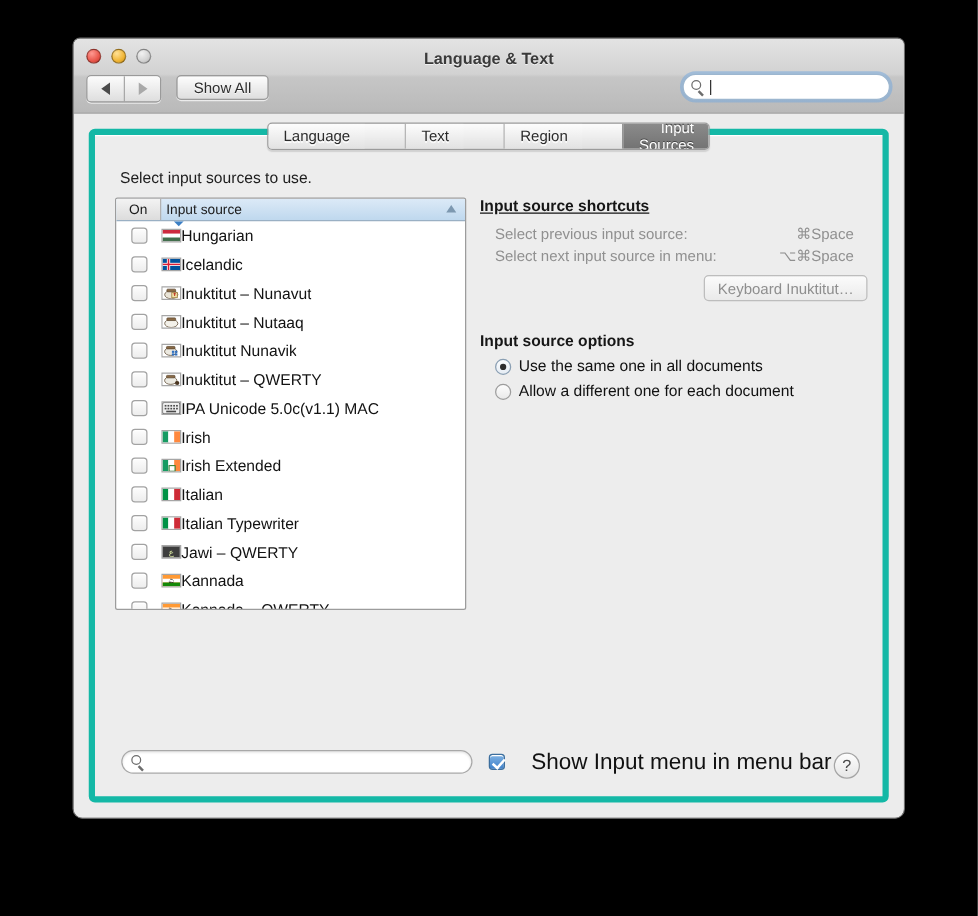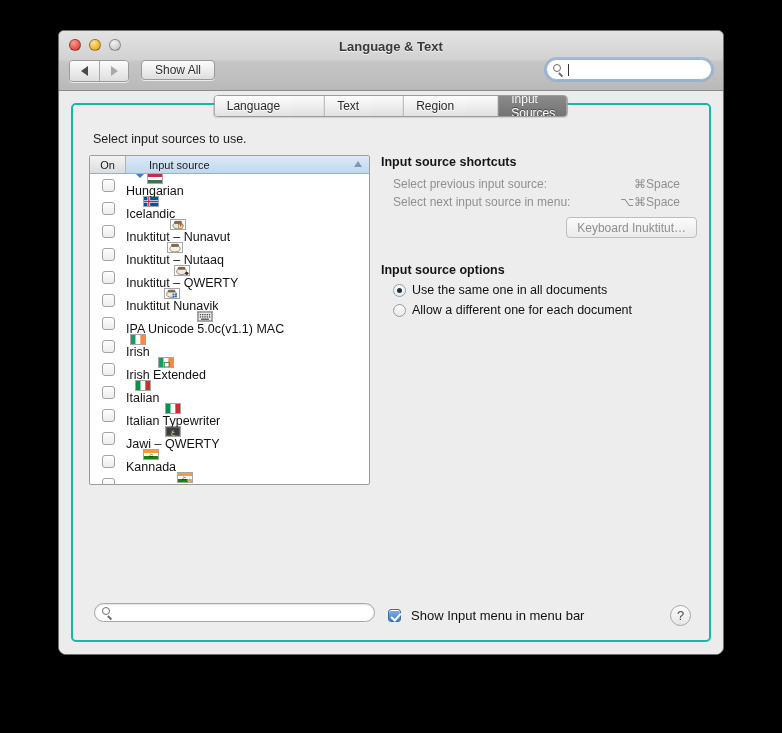--- a/index.html
+++ b/index.html
@@ -98,23 +98,24 @@
     width: 5px; height: 1.6px; background: #6d6d6d;
     transform: rotate(45deg); transform-origin: left center;
   }
 
   
   .body { position: relative; height: 563px; background: #ececec; padding: 12px; }
   .panel {
     position: relative;
     height: 100%;
     background: #ededed;
-    border: 2px solid #14b8a6;
+    border: 5px solid #14b8a6;
     border-radius: 5px;
     box-shadow: inset 0 1px 0 #fff;
+    text-align: right;
   }
 
   
   .tabs {
     position: absolute; left: 50%; top: -10px; transform: translateX(-50%);
     display: flex;
     height: 22px;
     border: 1px solid #9b9b9b;
     border-radius: 4px;
     overflow: hidden;
@@ -157,21 +158,21 @@
     font-size: 11px; color: #1b1b1b;
   }
   .th-on {
     width: 36px; flex: none;
     display: flex; align-items: center; justify-content: center;
     background: linear-gradient(to bottom, #f3f3f3, #dcdcdc);
     border-right: 1px solid #b2b2b2;
   }
   .th-src {
     flex: 1; display: flex; align-items: center;
-    padding-left: 23px; position: relative;
+    padding-left: 4px; position: relative;
   }
   .sort-arrow {
     position: absolute; right: 7px; top: 5px;
     width: 0; height: 0;
     border-left: 4px solid transparent; border-right: 4px solid transparent;
     border-bottom: 6px solid #7d98b0;
   }
   .rows { height: 311px; overflow: hidden; position: relative; }
   .blue-nub {
     position: absolute; left: 46px; top: 0;
@@ -187,28 +188,28 @@
   .cell-on {
     width: 36px; flex: none;
     display: flex; align-items: center; justify-content: center;
   }
   .cbox {
     width: 13px; height: 13px;
     border: 1px solid #a2a2a2; border-radius: 3px;
     background: linear-gradient(to bottom, #fdfdfd, #ededed);
     box-shadow: inset 0 1px 0 #fff;
   }
-  .cell-src { display: flex; align-items: center; gap: 0; overflow: hidden; white-space: nowrap; flex-direction: column; }
+  .cell-src { display: flex; align-items: center; gap: 0; overflow: hidden; white-space: nowrap; }
 
   
   .chip { width: 16px; height: 11px; flex: none; display: block; border: 1px solid rgba(0,0,0,.35); }
 
   
   .rsec-title { position: absolute; font-size: 12.5px; font-weight: bold; color: #161616; }
-  .shortcuts-title { left: 308px; top: 50px; }
+  .shortcuts-title { left: 308px; top: 50px; text-decoration: underline; }
   .options-title { left: 308px; top: 158px; }
 
   .sc-row {
     position: absolute; left: 320px; width: 287px;
     display: flex; justify-content: space-between;
     font-size: 12px; color: #909090;
   }
   .sc1 { top: 72px; gap: 39px; }
   .sc2 { top: 90px; }
 
@@ -244,22 +245,22 @@
     width: 281px; height: 19px;
     background: #fff;
     border: 1px solid #a8a8a8;
     border-radius: 10px;
     display: flex; align-items: center;
     padding: 0 7px;
     box-shadow: inset 0 1px 2px rgba(0,0,0,.12);
   }
   .show-menu {
     position: absolute; left: 315px; bottom: 17px;
-    display: flex; align-items: center; gap: 10px;
-    font-size: 13px; color: #111;
+    display: flex; align-items: center; gap: 21px;
+    font-size: 18px; color: #111;
   }
   .cbox.checked {
     background: linear-gradient(to bottom, #7fb2e3, #3f82cc);
     border-color: #3d6f9e;
     position: relative;
   }
   .cbox.checked::after {
     content: "";
     position: absolute; left: 4px; top: 0.5px;
     width: 4px; height: 8px;
@@ -392,44 +393,44 @@
                 <span>Inuktitut – Nutaaq</span>
               </div>
             </div>
             <div class="row">
               <div class="cell-on">
                 <span class="cbox"></span>
               </div>
               <div class="cell-src">
                 <span style="display: flex;">
                   <svg class="chip" viewBox="0 0 16 11" preserveAspectRatio="none">
-                    <ellipse cx="7.5" cy="6.6" rx="5.6" ry="3.8" fill="#eceae2" stroke="#6b5a45" stroke-width="0.8"></ellipse>
-                    <rect x="3.6" y="1.6" width="7.8" height="2.4" rx="0.8" fill="#8a6a45" stroke="#5b4630" stroke-width="0.7"></rect>
-                    <circle cx="13.4" cy="9" r="2" fill="#4a3520"></circle>
-                  </svg>
-                </span>
-                <span>Inuktitut – QWERTY</span>
-              </div>
-            </div>
-            <div class="row">
-              <div class="cell-on">
-                <span class="cbox"></span>
-              </div>
-              <div class="cell-src">
-                <span style="display: flex;">
-                  <svg class="chip" viewBox="0 0 16 11" preserveAspectRatio="none">
                     <ellipse cx="7.5" cy="6.4" rx="5.6" ry="3.8" fill="#ece9e0" stroke="#6b5a45" stroke-width="0.8"></ellipse>
                     <rect x="3.6" y="1.4" width="7.8" height="2.4" rx="0.8" fill="#8a6a45" stroke="#5b4630" stroke-width="0.7"></rect>
                     <rect x="8.6" y="5.6" width="2.2" height="2.1" fill="#2f6fc0"></rect>
                     <rect x="11.4" y="5.6" width="2.2" height="2.1" fill="#2f6fc0"></rect>
                     <rect x="8.6" y="8.2" width="2.2" height="2.1" fill="#2f6fc0"></rect>
                     <rect x="11.4" y="8.2" width="2.2" height="2.1" fill="#2f6fc0"></rect>
                   </svg>
                 </span>
                 <span>Inuktitut Nunavik</span>
+              </div>
+            </div>
+            <div class="row">
+              <div class="cell-on">
+                <span class="cbox"></span>
+              </div>
+              <div class="cell-src">
+                <span style="display: flex;">
+                  <svg class="chip" viewBox="0 0 16 11" preserveAspectRatio="none">
+                    <ellipse cx="7.5" cy="6.6" rx="5.6" ry="3.8" fill="#eceae2" stroke="#6b5a45" stroke-width="0.8"></ellipse>
+                    <rect x="3.6" y="1.6" width="7.8" height="2.4" rx="0.8" fill="#8a6a45" stroke="#5b4630" stroke-width="0.7"></rect>
+                    <circle cx="13.4" cy="9" r="2" fill="#4a3520"></circle>
+                  </svg>
+                </span>
+                <span>Inuktitut – QWERTY</span>
               </div>
             </div>
             <div class="row">
               <div class="cell-on">
                 <span class="cbox"></span>
               </div>
               <div class="cell-src">
                 <span style="display: flex;">
                   <svg class="chip" viewBox="0 0 16 11" preserveAspectRatio="none">
                     <rect width="16" height="11" rx="1.5" fill="#efefef" stroke="#4a4a4a" stroke-width="1"></rect>

